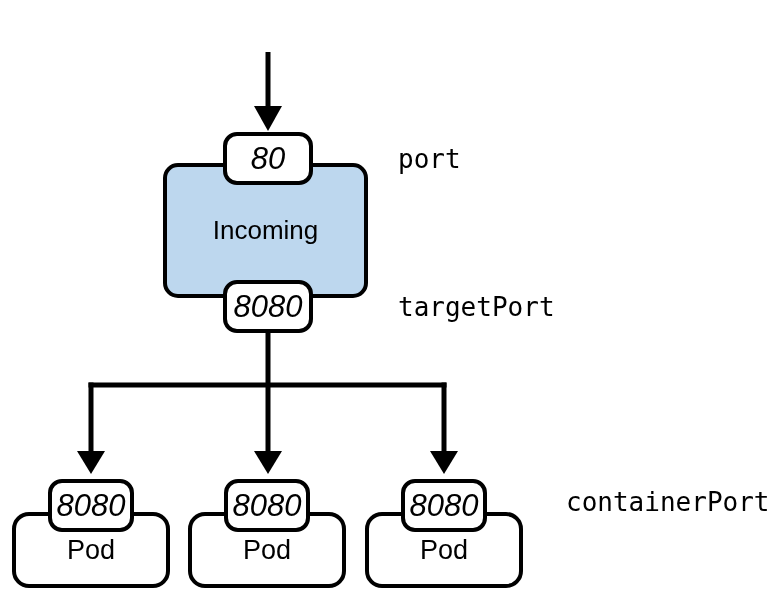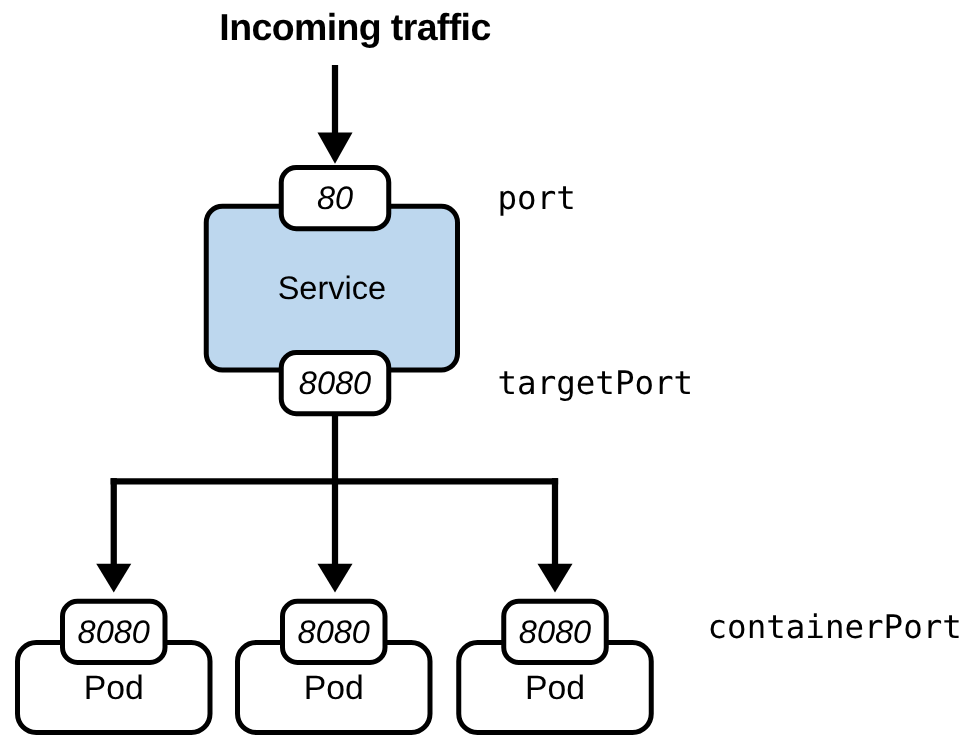--- a/index.html
+++ b/index.html
@@ -49,21 +49,21 @@
   .service {
     left: 163px; top: 163px;
     width: 205px; height: 135px;
     background: var(--service-fill);
     border-radius: 15px;
     font-size: 26px;
     z-index: 2;
   }
   .badge {
     font-style: italic;
-    font-size: 26px;
+    font-size: 31px;
     border-radius: 14px;
     background: #fff;
     z-index: 3;
   }
   .badge.top-port   { left: 223px; top: 132px; width: 90px; height: 53px; }
   .badge.target     { left: 223px; top: 280px; width: 90px; height: 53px; }
   .pod {
     top: 512px;
     width: 158px; height: 76px;
     border-radius: 17px;
@@ -95,21 +95,20 @@
   }
   .port-label      { left: 398px; top: 144px; }
   .target-label    { left: 398px; top: 292px; }
   .container-label { left: 566px; top: 487px; }
 </style>
 </head>
 <body>
 
 <div class="canvas">
 
-  <div class="title">Incoming traffic</div>
 
   <svg class="connectors" viewBox="0 0 768 598" xmlns="http://www.w3.org/2000/svg">
 
     <line x1="268" y1="52" x2="268" y2="108"></line>
     <polygon points="254,106 282,106 268,131"></polygon>
 
     <line x1="268" y1="328" x2="268" y2="387"></line>
 
     <line x1="88.5" y1="385" x2="446.5" y2="385"></line>
 
@@ -117,21 +116,21 @@
     <polygon points="77,451 105,451 91,474"></polygon>
 
     <line x1="268" y1="385" x2="268" y2="453"></line>
     <polygon points="254,451 282,451 268,474"></polygon>
 
     <line x1="444" y1="382.5" x2="444" y2="453"></line>
     <polygon points="430,451 458,451 444,474"></polygon>
   </svg>
 
   <div class="box service">
-    <span>Service</span>
+    <span>Incoming</span>
   </div>
 
   <div class="box badge top-port">
     <span>80</span>
   </div>
 
   <div class="box badge target">
     <span>8080</span>
   </div>
 

